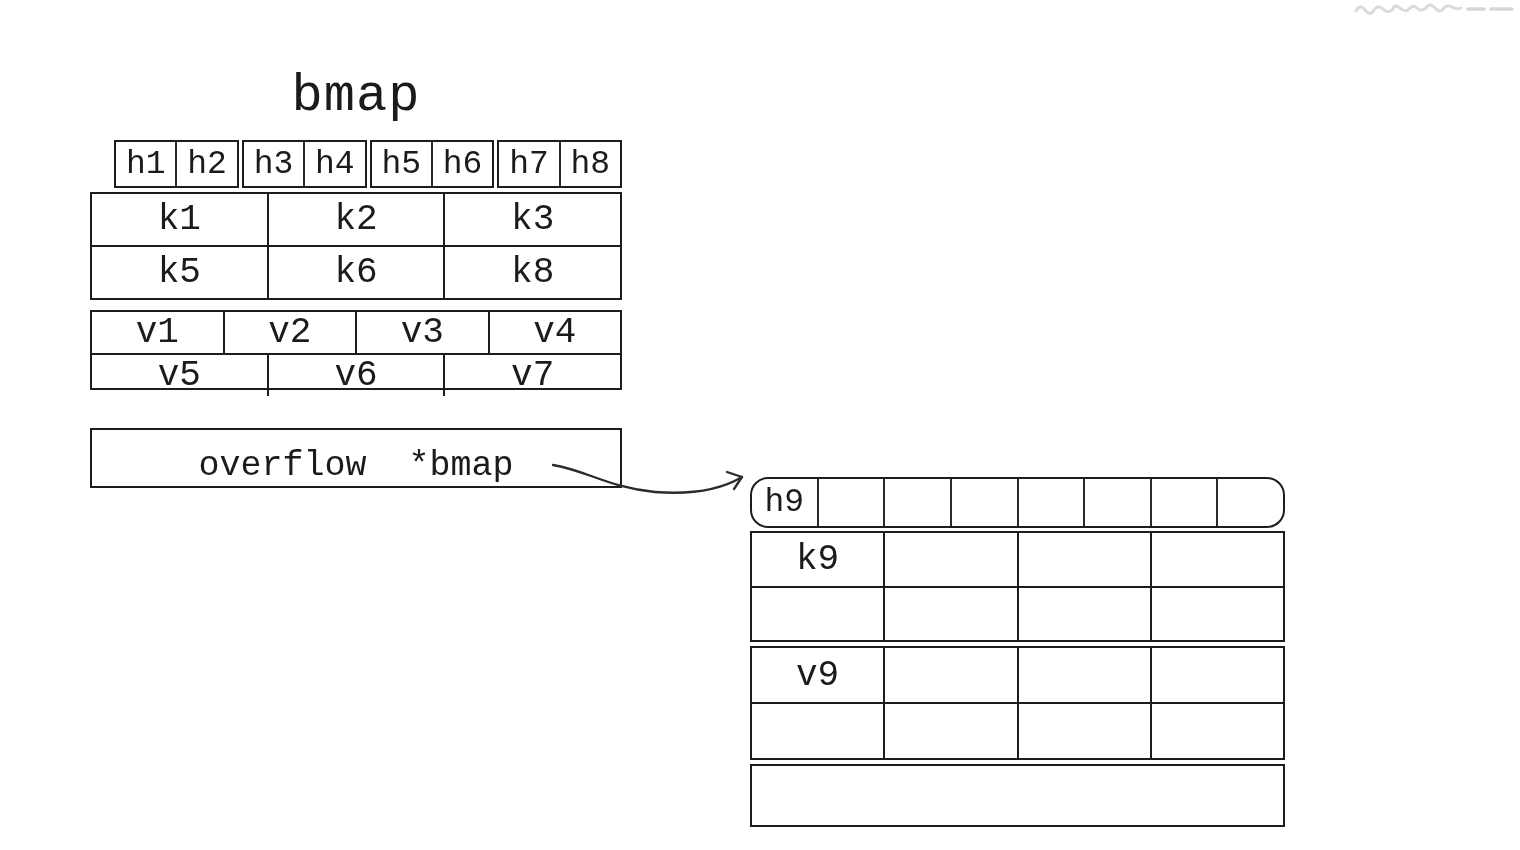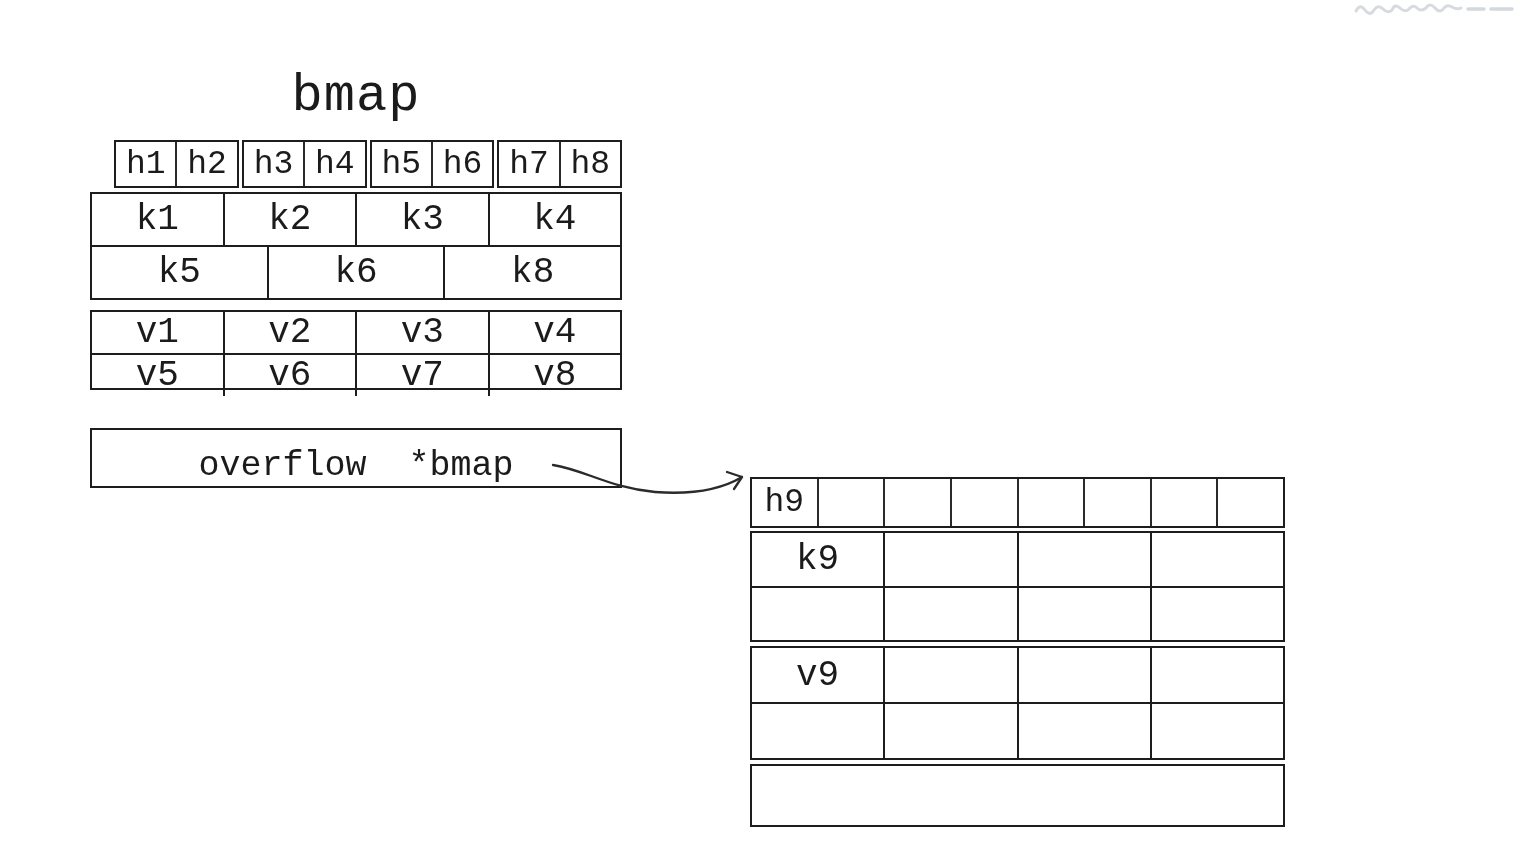--- a/index.html
+++ b/index.html
@@ -65,49 +65,47 @@
       <div class="cell hcell">h7</div>
       <div class="cell hcell">h8</div>
     </div>
   </div>
 
   <div class="abs box block" style="left:90px; top:192px; width:532px; height:108px;">
     <div class="brow div">
       <div class="cell kv">k1</div>
       <div class="cell kv">k2</div>
       <div class="cell kv">k3</div>
-      <div class="cell kv">k4</div>
     </div>
     <div class="brow">
       <div class="cell kv">k5</div>
       <div class="cell kv">k6</div>
       <div class="cell kv">k8</div>
     </div>
   </div>
 
   <div class="abs box block" style="left:90px; top:310px; width:532px; height:80px;">
     <div class="brow div">
       <div class="cell kv">v1</div>
       <div class="cell kv">v2</div>
       <div class="cell kv">v3</div>
       <div class="cell kv">v4</div>
     </div>
     <div class="brow">
       <div class="cell kv">v5</div>
       <div class="cell kv">v6</div>
       <div class="cell kv">v7</div>
-      <div class="cell kv">v8</div>
     </div>
   </div>
 
   <div class="abs box ovf" style="left:90px; top:428px; width:532px; height:60px;">
     <span>overflow  *bmap</span>
   </div>
 
-  <div class="abs box hdr2" style="left:750px; top:477px; width:535px; height:51px;">
+  <div class="abs box hdr2" style="left:750px; top:477px; width:535px; height:51px;border-radius:18px;">
     <div class="cell hcell">h9</div>
     <div class="cell hcell"></div>
     <div class="cell hcell"></div>
     <div class="cell hcell"></div>
     <div class="cell hcell"></div>
     <div class="cell hcell"></div>
     <div class="cell hcell"></div>
     <div class="cell hcell"></div>
   </div>
 

